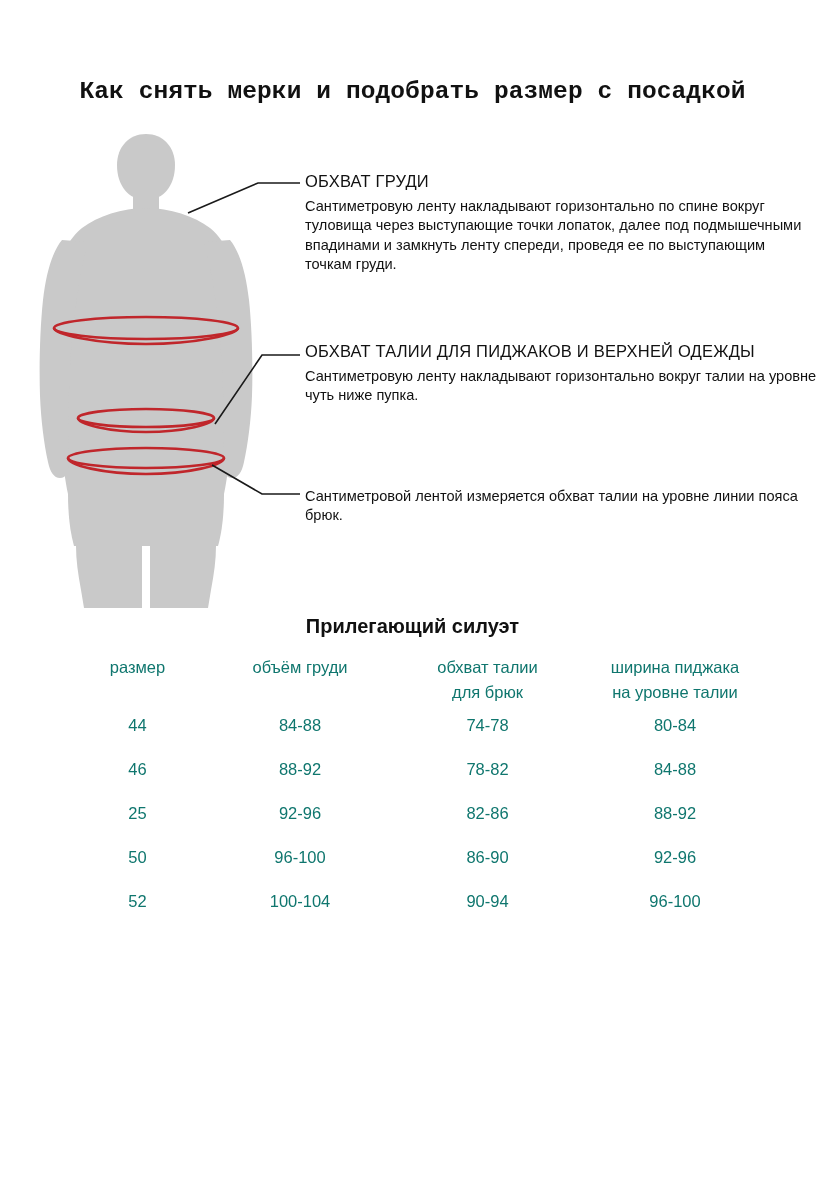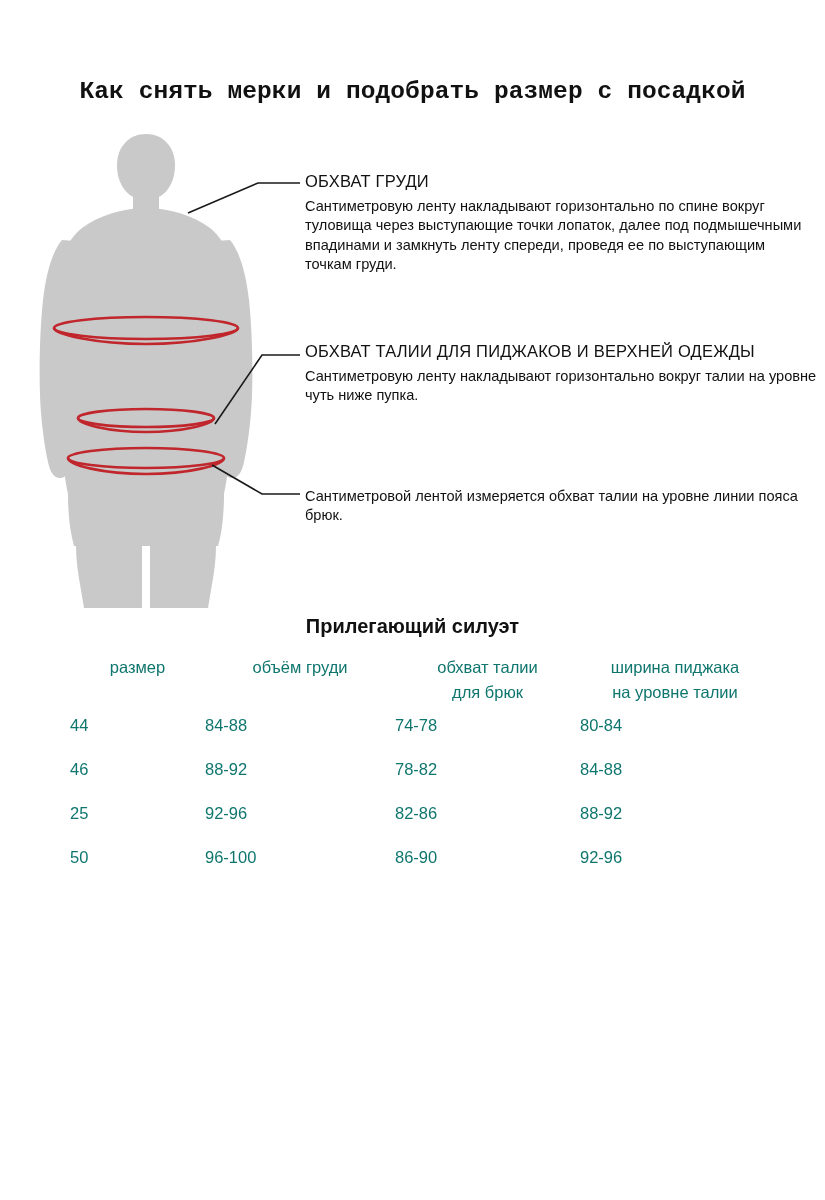--- a/index.html
+++ b/index.html
@@ -107,21 +107,21 @@
   }
   #size-table th {
     font-weight: normal;
     padding: 0;
     text-align: center;
     vertical-align: top;
   }
   #size-table th .h-line1 { display: block; padding-bottom: 6px; }
   #size-table th .h-line2 { display: block; height: 20px; }
   #size-table td {
-    text-align: left;
+    text-align: center;
     padding: 12.5px 0 12.5px 0;
     font-size: 16.5px;
   }
   #size-table col.c0 { width: 135px; }
   #size-table col.c1 { width: 190px; }
   #size-table col.c2 { width: 185px; }
   #size-table col.c3 { width: 190px; }
 </style>
 </head>
 <body>
@@ -251,16 +251,22 @@
         <td>92-96</td>
         <td>82-86</td>
         <td>88-92</td>
       </tr>
       <tr>
         <td>50</td>
         <td>96-100</td>
         <td>86-90</td>
         <td>92-96</td>
       </tr>
+      <tr>
+        <td>52</td>
+        <td>100-104</td>
+        <td>90-94</td>
+        <td>96-100</td>
+      </tr>
     </tbody>
   </table>
 
 </div>
 
 </body></html>

